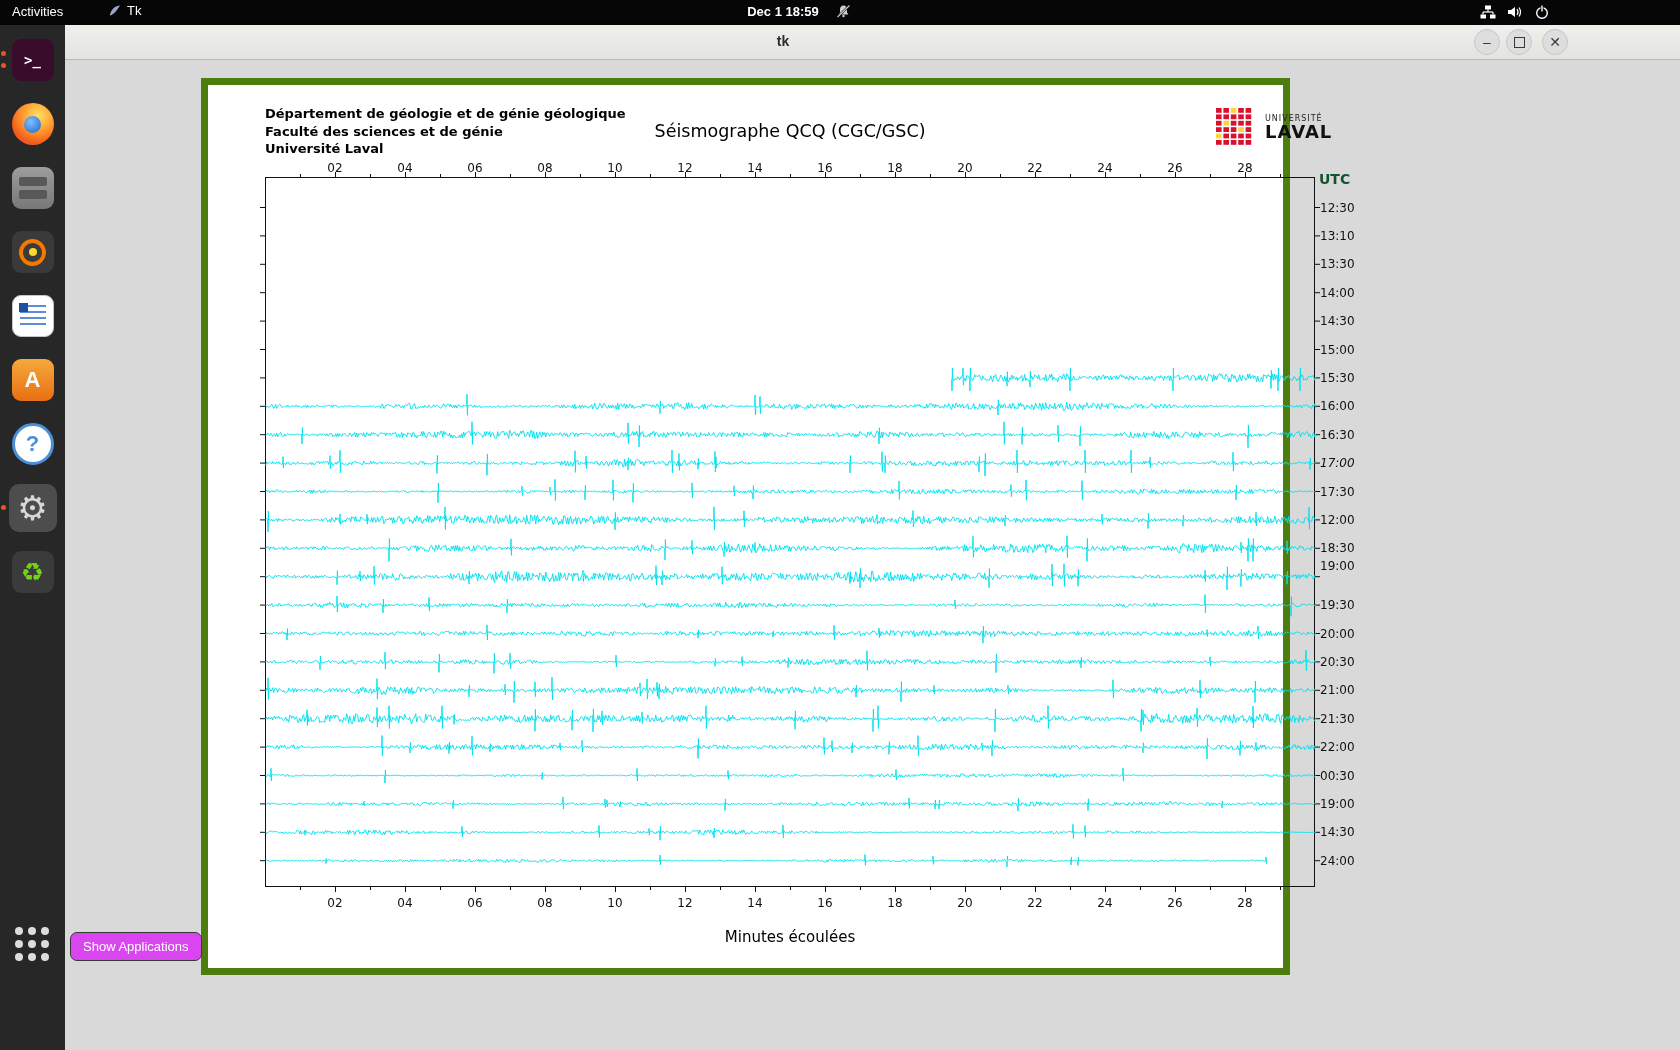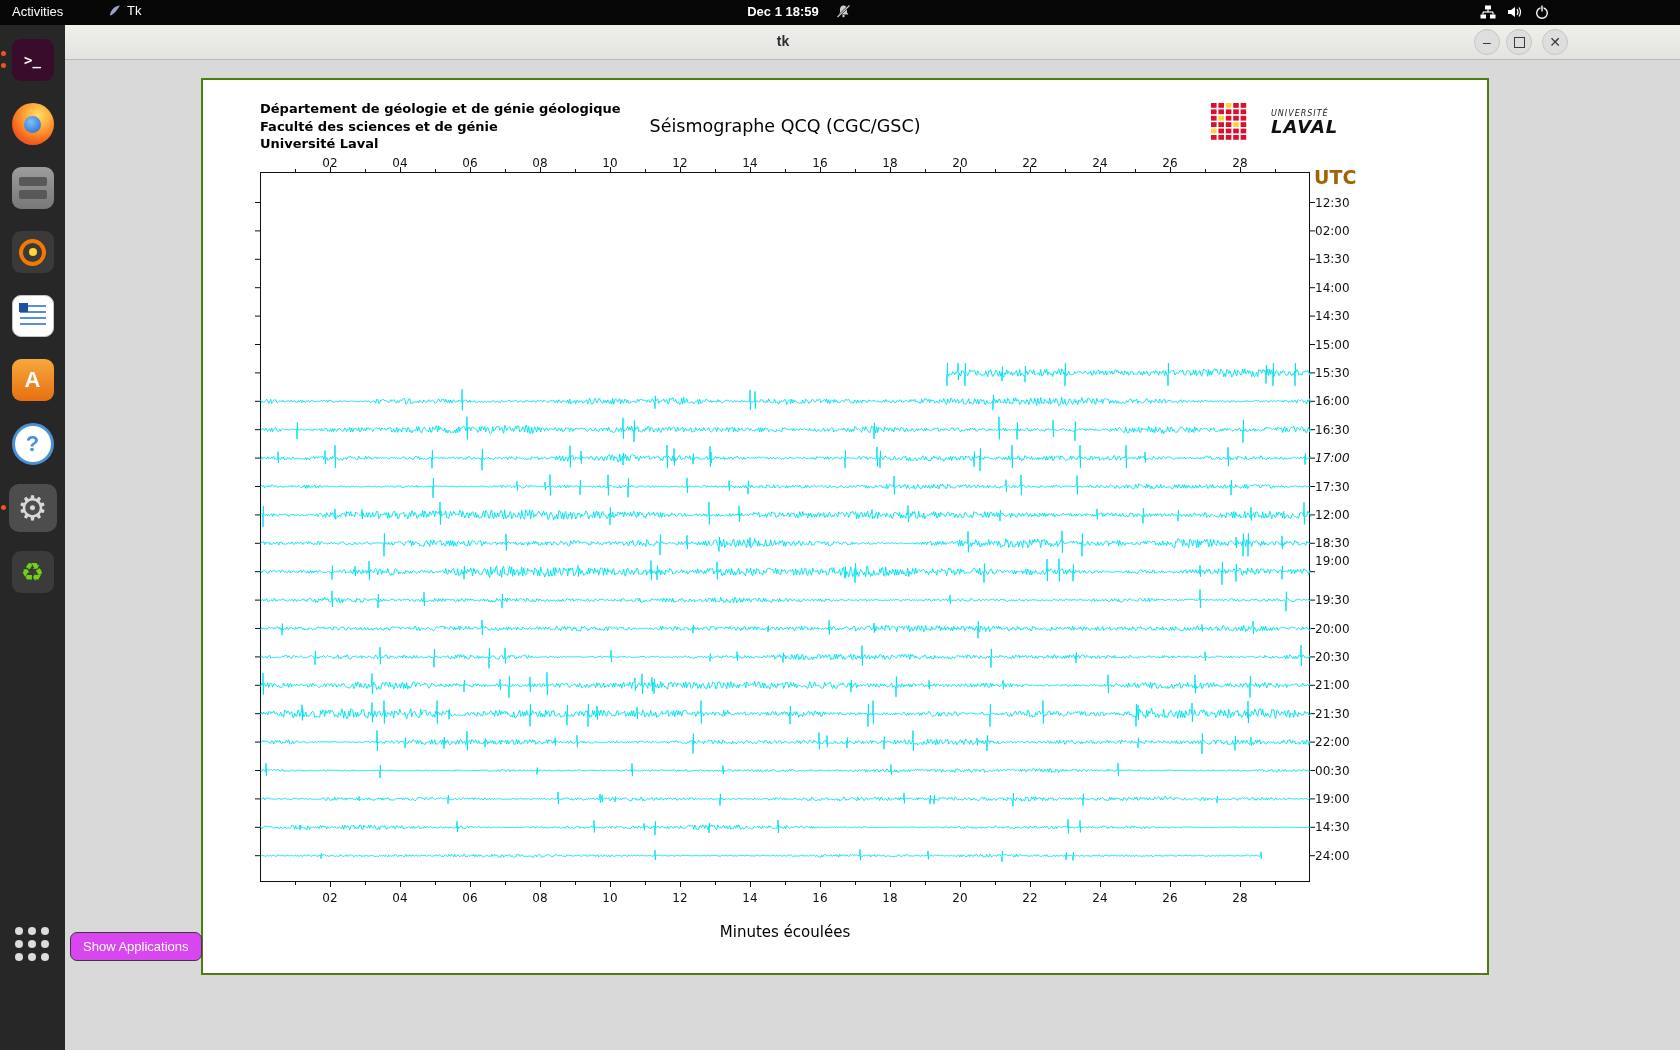--- a/index.html
+++ b/index.html
@@ -50,28 +50,28 @@
   .wtitle{position:absolute;left:718px;top:8px;transform:translateX(-50%);font-size:14px;font-weight:700;color:#2e2e2e;}
   .wbtn{position:absolute;top:4px;width:26px;height:26px;border-radius:50%;background:#dedede;border:1px solid #c6c6c6;
         color:#3a3a3a;display:flex;align-items:center;justify-content:center;font-size:14px;box-sizing:border-box;}
   .wbtn.min{left:1409px;}
   .wbtn.max{left:1441px;}
   .wbtn.close{left:1477px;}
   .max-box{width:9px;height:9px;border:1.5px solid #3a3a3a;}
   .wincontent{position:absolute;left:0;top:35px;right:0;bottom:0;background:#d9d9d9;}
 
   
-  .panel{position:absolute;left:136px;top:18px;width:1288px;height:897px;background:#fff;
-         border:2px solid #4d7c0f;box-sizing:border-box;font-family:"DejaVu Sans",sans-serif;color:#000;}
+  .panel{position:absolute;left:136px;top:18px;width:1089px;height:897px;background:#fff;
+         border:7px solid #4d7c0f;box-sizing:border-box;font-family:"DejaVu Sans",sans-serif;color:#000;}
   .inst{position:absolute;left:57px;top:20px;font-size:13px;font-weight:bold;line-height:17.5px;}
   .ptitle{position:absolute;left:582px;top:36px;transform:translateX(-50%);font-size:17.5px;white-space:nowrap;}
-  .logo{position:absolute;left:1007px;top:22px;display:flex;align-items:center;gap:23px;font-style:italic;}
+  .logo{position:absolute;left:1007px;top:22px;display:flex;align-items:center;gap:12px;}
   .logo-t1{font-size:8px;letter-spacing:1px;color:#222;}
   .logo-t2{font-size:18px;font-weight:bold;letter-spacing:1px;color:#111;line-height:1;}
-  .utc{position:absolute;left:1111px;top:86px;color:#a16207;font-size:19px;font-weight:bold;}
+  .utc{position:absolute;left:1111px;top:86px;color:#14532d;font-size:14px;font-weight:bold;}
   .seismo{position:absolute;left:57px;top:92px;overflow:visible;}
   .xaxis-label{position:absolute;left:582px;top:843px;transform:translateX(-50%);font-size:15px;}
   .xtick{position:absolute;transform:translateX(-50%);font-size:12px;color:#111;white-space:nowrap;}
   .utclab{position:absolute;font-size:12px;color:#111;white-space:nowrap;}
 </style>
 </head>
 <body>
 
 <div class="screen">
 
@@ -381,21 +381,21 @@
           <div class="xtick" style="left: 757px; top: 811px;">20</div>
           <div class="xtick" style="left: 827px; top: 76px;">22</div>
           <div class="xtick" style="left: 827px; top: 811px;">22</div>
           <div class="xtick" style="left: 897px; top: 76px;">24</div>
           <div class="xtick" style="left: 897px; top: 811px;">24</div>
           <div class="xtick" style="left: 967px; top: 76px;">26</div>
           <div class="xtick" style="left: 967px; top: 811px;">26</div>
           <div class="xtick" style="left: 1037px; top: 76px;">28</div>
           <div class="xtick" style="left: 1037px; top: 811px;">28</div>
           <div class="utclab" style="left: 1112px; top: 115.5px;">12:30</div>
-          <div class="utclab" style="left: 1112px; top: 143.9px;">02:00</div>
+          <div class="utclab" style="left: 1112px; top: 143.9px;">13:10</div>
           <div class="utclab" style="left: 1112px; top: 172.3px;">13:30</div>
           <div class="utclab" style="left: 1112px; top: 200.7px;">14:00</div>
           <div class="utclab" style="left: 1112px; top: 229.1px;">14:30</div>
           <div class="utclab" style="left: 1112px; top: 257.5px;">15:00</div>
           <div class="utclab" style="left: 1112px; top: 285.9px;">15:30</div>
           <div class="utclab" style="left: 1112px; top: 314.3px;">16:00</div>
           <div class="utclab" style="left: 1112px; top: 342.7px;">16:30</div>
           <div class="utclab" style="left: 1112px; top: 371.1px; font-style: italic;">17:00</div>
           <div class="utclab" style="left: 1112px; top: 399.5px;">17:30</div>
           <div class="utclab" style="left: 1112px; top: 427.9px;">12:00</div>

